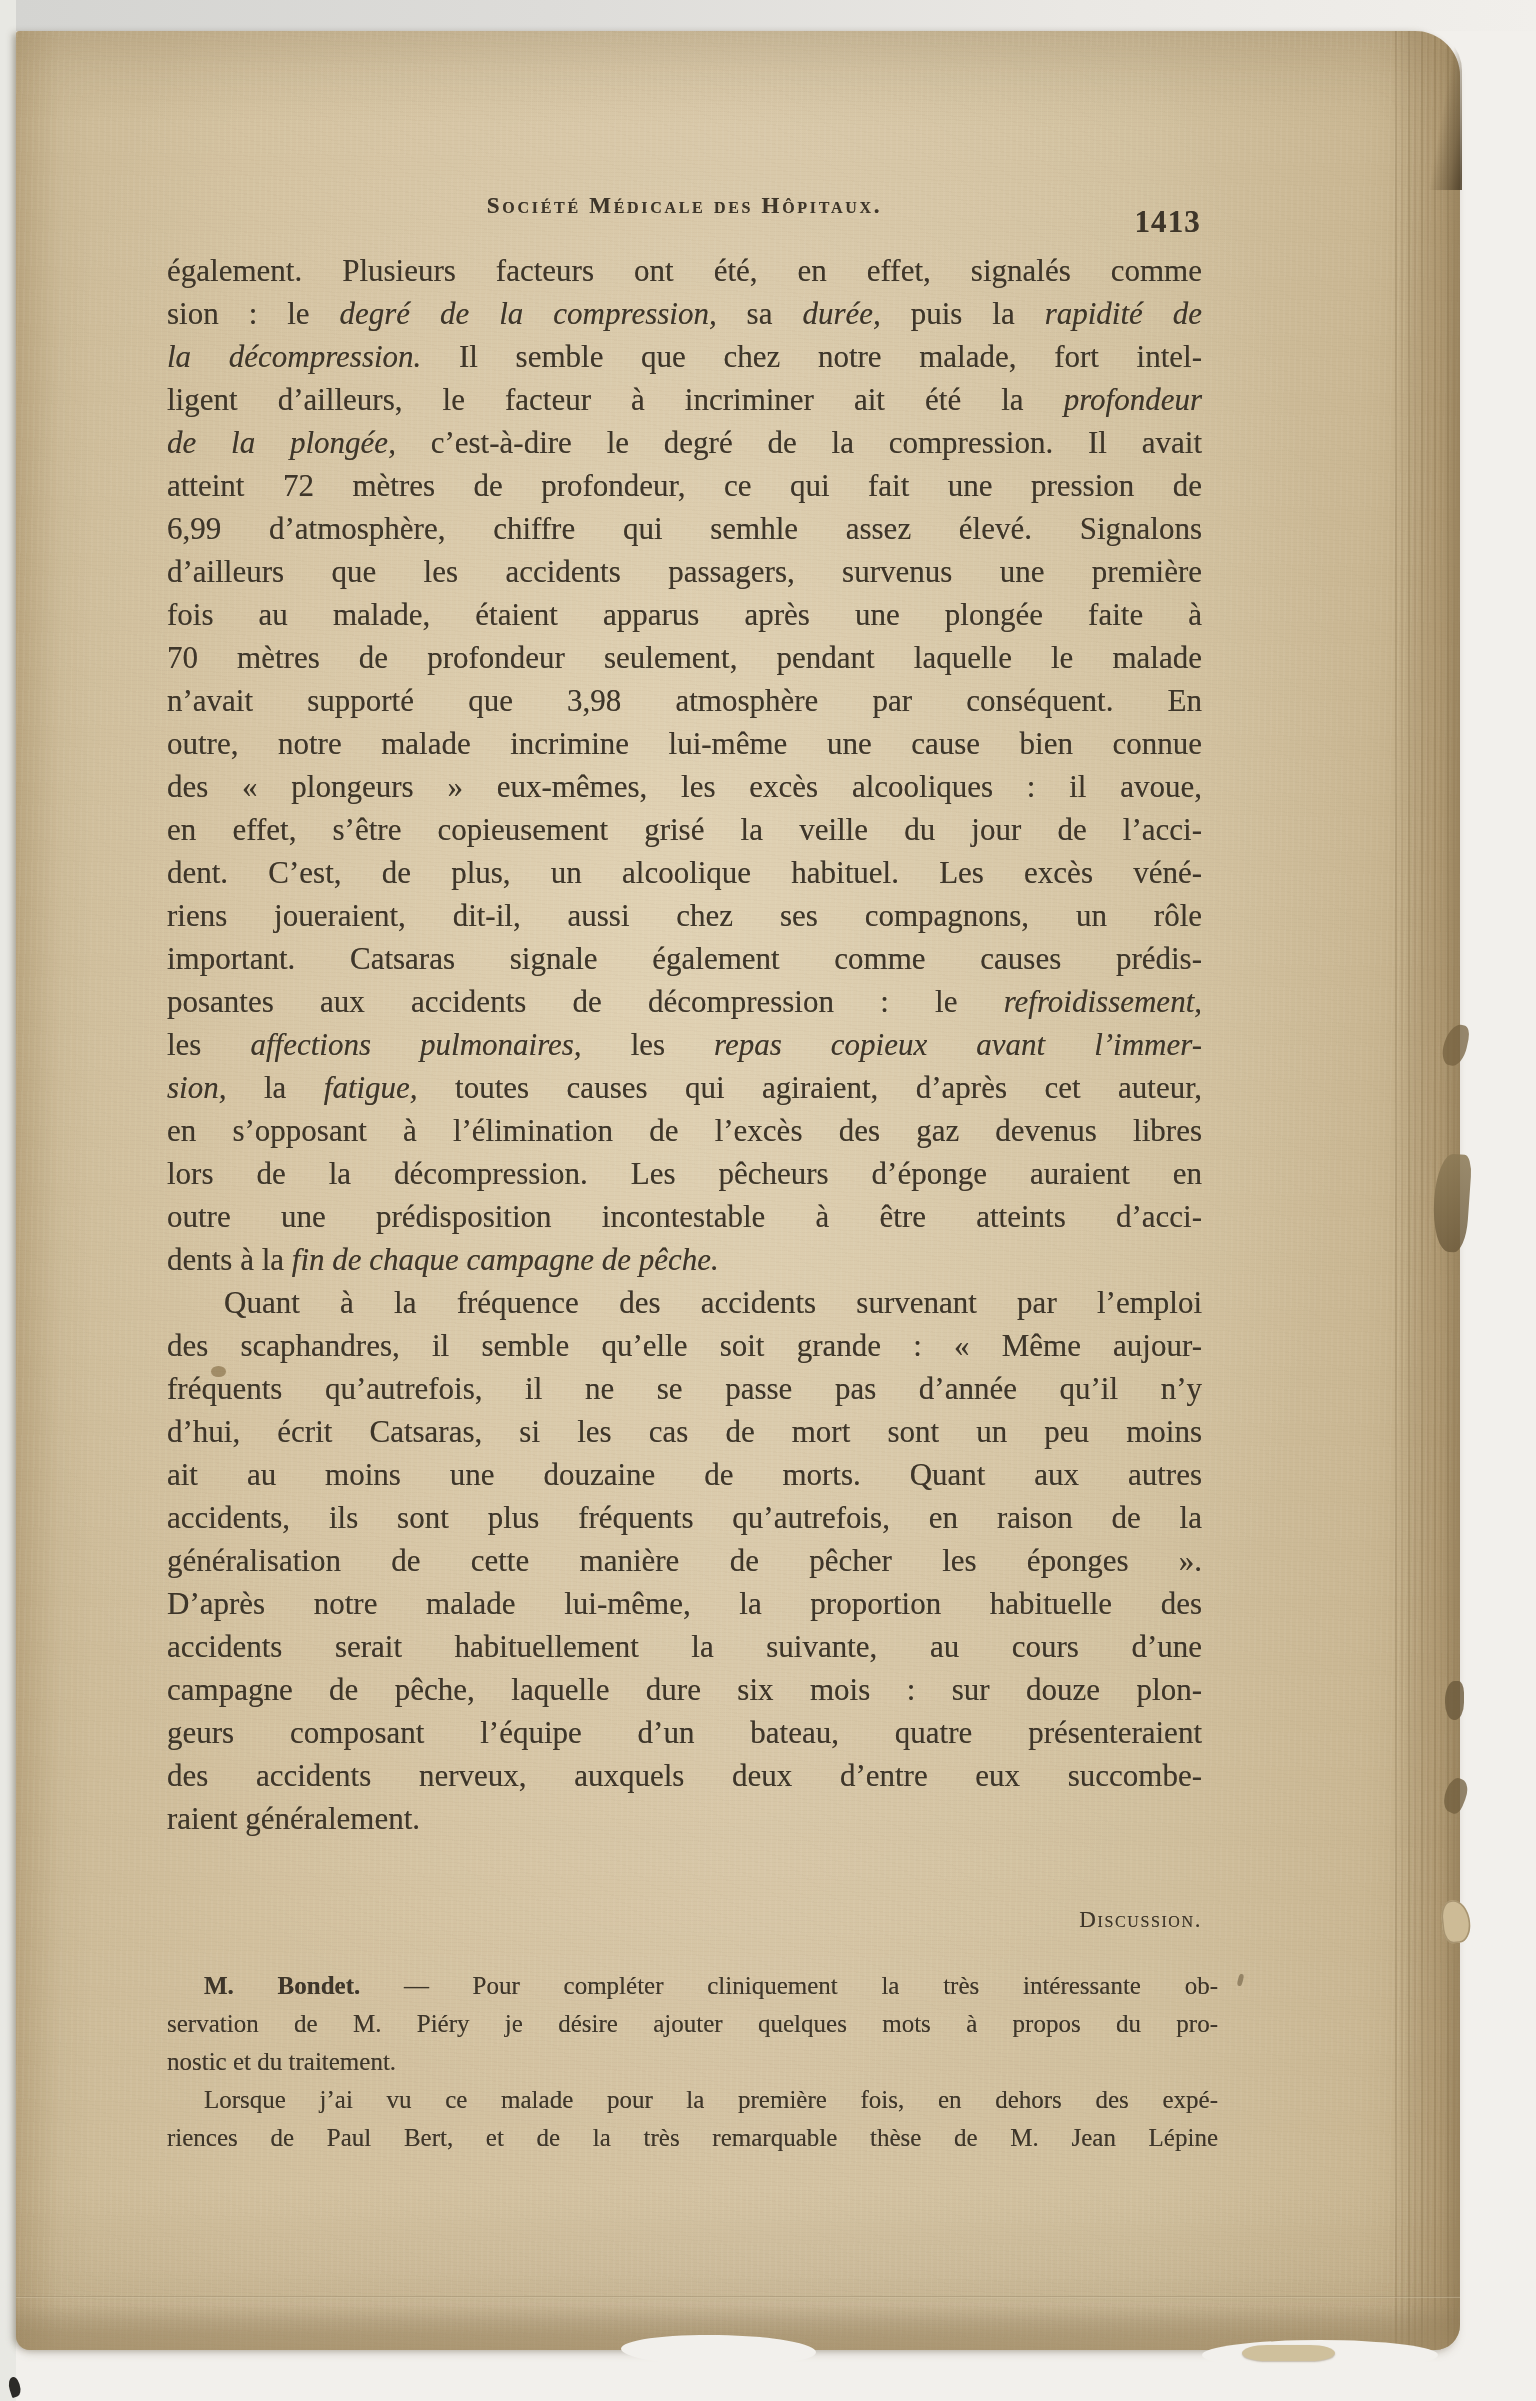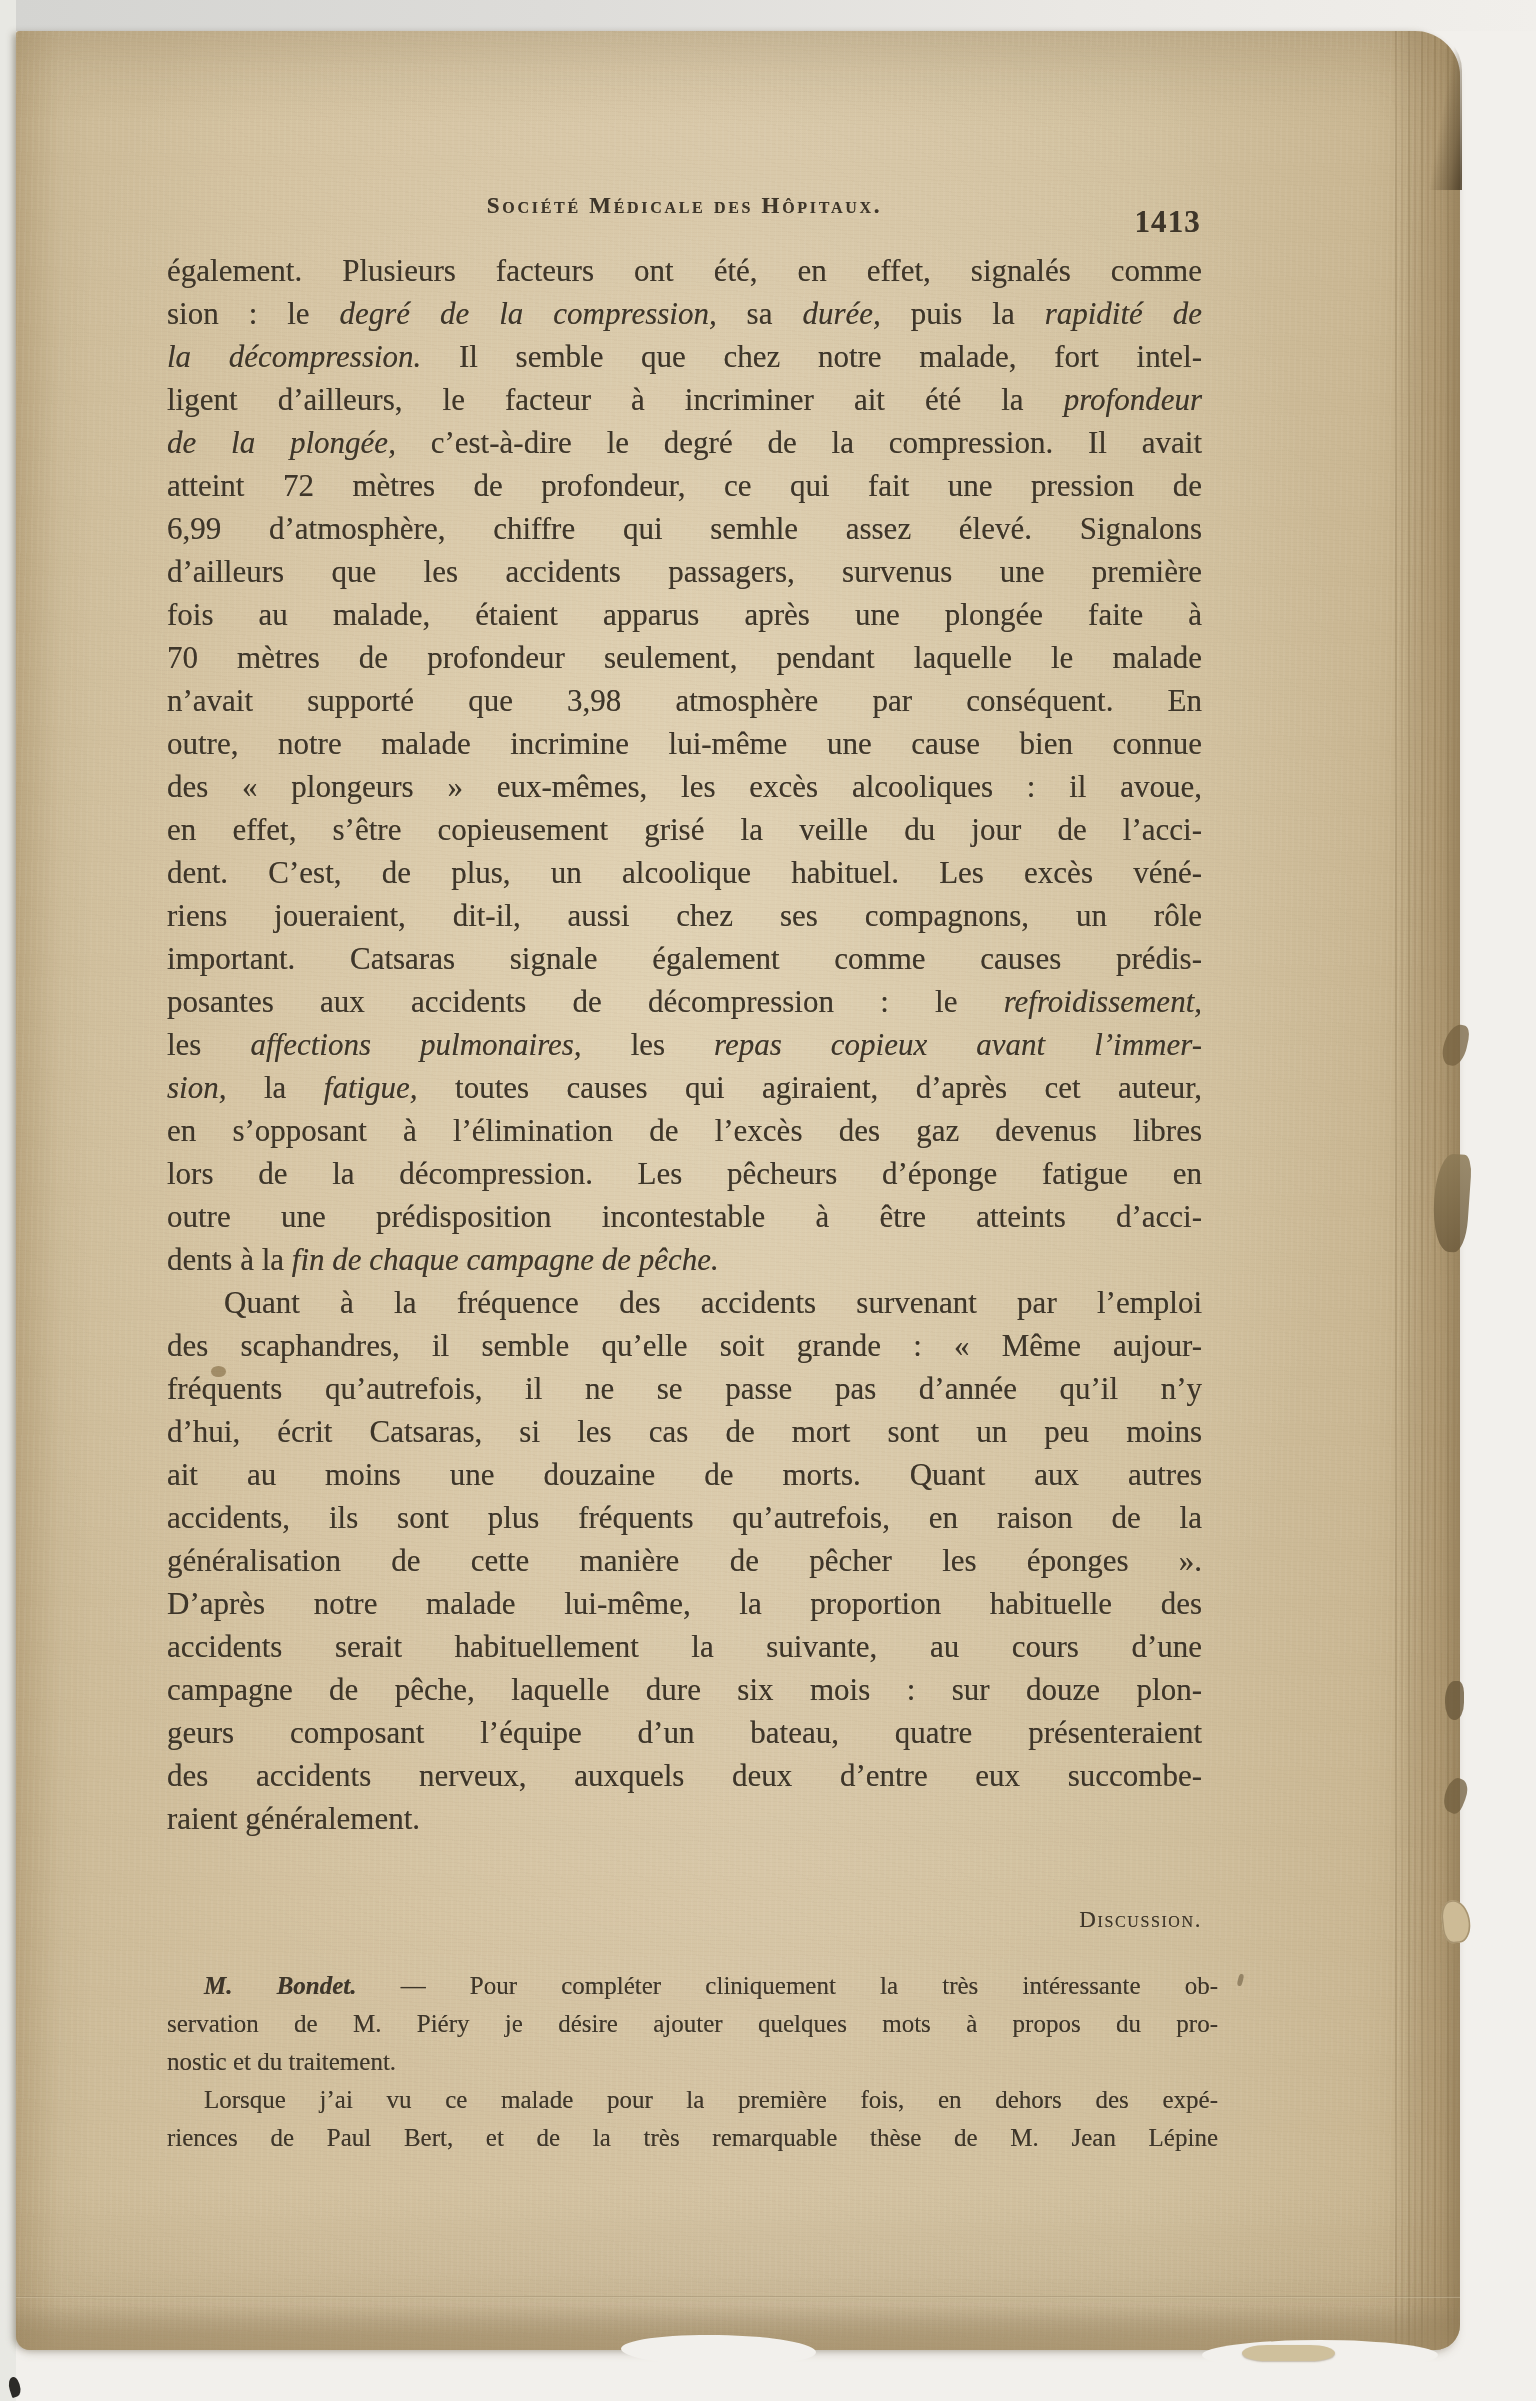--- a/index.html
+++ b/index.html
@@ -72,21 +72,21 @@
   .textblock{position:absolute;}
   #body-block{left:151px;top:218px;width:1035px;}
   #disc-block{left:151px;top:1936px;width:1051px;}
   .jline{height:43px;line-height:43px;font-size:31px;
     text-align:justify;text-align-last:justify;white-space:normal;}
   .jline.last{text-align-last:left;}
   .jline.ind{text-indent:57px;}
   #disc-block .jline{height:38px;line-height:38px;font-size:25px;}
   #disc-block .jline.ind{text-indent:37px;}
   .it{font-style:italic;}
-  .bd{font-weight:700;font-style:italic;}
+  .bd{font-weight:700;}
   .section-heading{position:absolute;left:151px;top:1875px;width:1035px;text-align:right;
     font-variant:small-caps;font-size:23px;line-height:27px;letter-spacing:1.6px;font-weight:400;}
 </style>
 </head>
 <body>
 
 <div class="stage">
   <div class="left-strip"></div>
   <div class="top-band"></div>
 
@@ -124,21 +124,21 @@
         <div class="jline"><span>outre, notre malade incrimine lui-même une cause bien connue</span></div>
         <div class="jline"><span>des « plongeurs » eux-mêmes, les excès alcooliques : il avoue,</span></div>
         <div class="jline"><span>en effet, s’être copieusement grisé la veille du jour de l’acci-</span></div>
         <div class="jline"><span>dent. C’est, de plus, un alcoolique habituel. Les excès véné-</span></div>
         <div class="jline"><span>riens joueraient, dit-il, aussi chez ses compagnons, un rôle</span></div>
         <div class="jline"><span>important. Catsaras signale également comme causes prédis-</span></div>
         <div class="jline"><span>posantes aux accidents de décompression : le </span><span class="it">refroidissement,</span></div>
         <div class="jline"><span>les </span><span class="it">affections pulmonaires,</span><span> les </span><span class="it">repas copieux avant l’immer-</span></div>
         <div class="jline"><span class="it">sion,</span><span> la </span><span class="it">fatigue,</span><span> toutes causes qui agiraient, d’après cet auteur,</span></div>
         <div class="jline"><span>en s’opposant à l’élimination de l’excès des gaz devenus libres</span></div>
-        <div class="jline"><span>lors de la décompression. Les pêcheurs d’éponge fatigue en</span></div>
+        <div class="jline"><span>lors de la décompression. Les pêcheurs d’éponge auraient en</span></div>
         <div class="jline"><span>outre une prédisposition incontestable à être atteints d’acci-</span></div>
         <div class="jline last"><span>dents à la </span><span class="it">fin de chaque campagne de pêche.</span></div>
         <div class="jline ind"><span>Quant à la fréquence des accidents survenant par l’emploi</span></div>
         <div class="jline"><span>des scaphandres, il semble qu’elle soit grande : « Même aujour-</span></div>
         <div class="jline"><span>fréquents qu’autrefois, il ne se passe pas d’année qu’il n’y</span></div>
         <div class="jline"><span>d’hui, écrit Catsaras, si les cas de mort sont un peu moins</span></div>
         <div class="jline"><span>ait au moins une douzaine de morts. Quant aux autres</span></div>
         <div class="jline"><span>accidents, ils sont plus fréquents qu’autrefois, en raison de la</span></div>
         <div class="jline"><span>généralisation de cette manière de pêcher les éponges ».</span></div>
         <div class="jline"><span>D’après notre malade lui-même, la proportion habituelle des</span></div>

